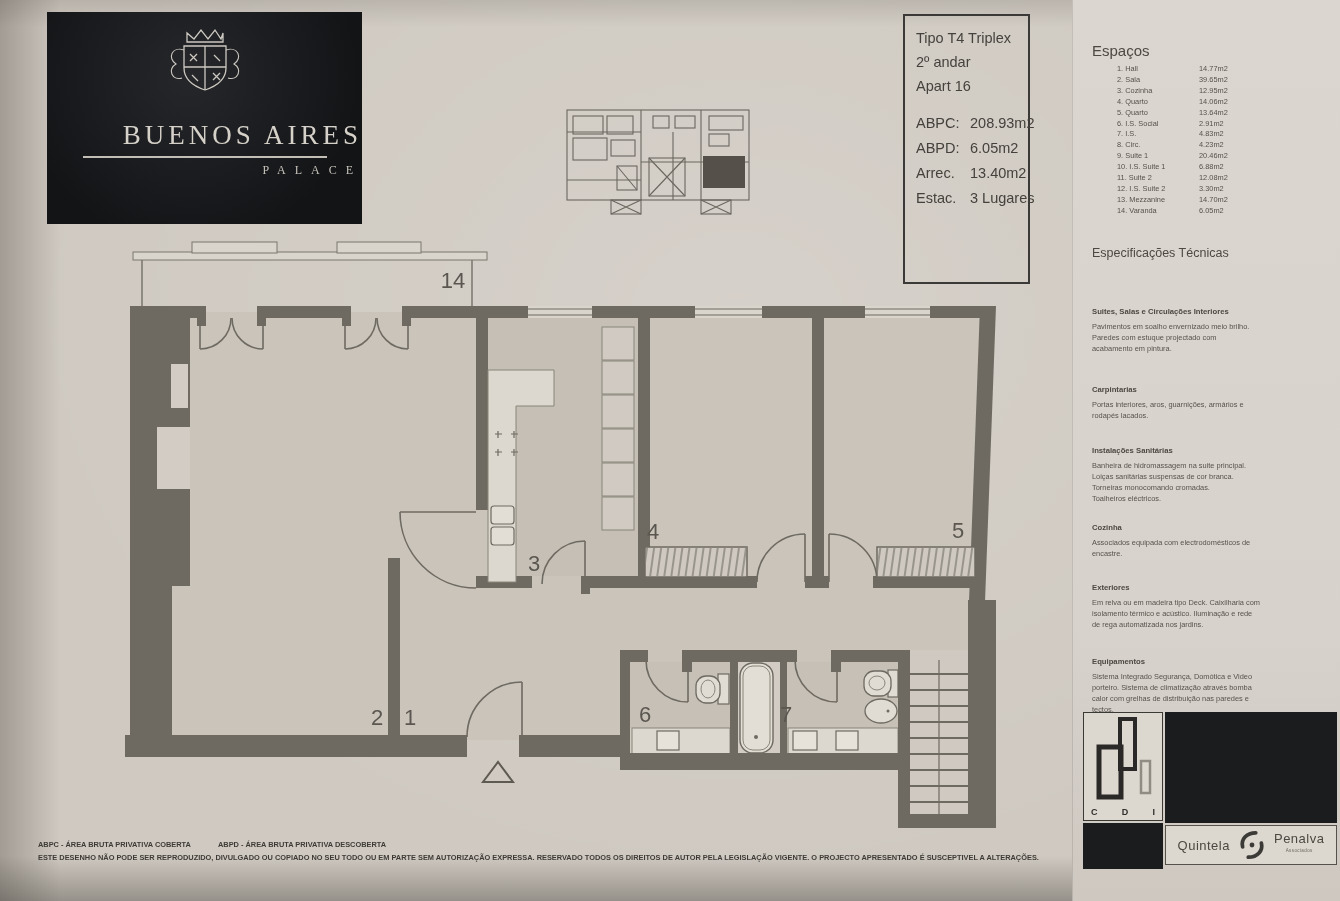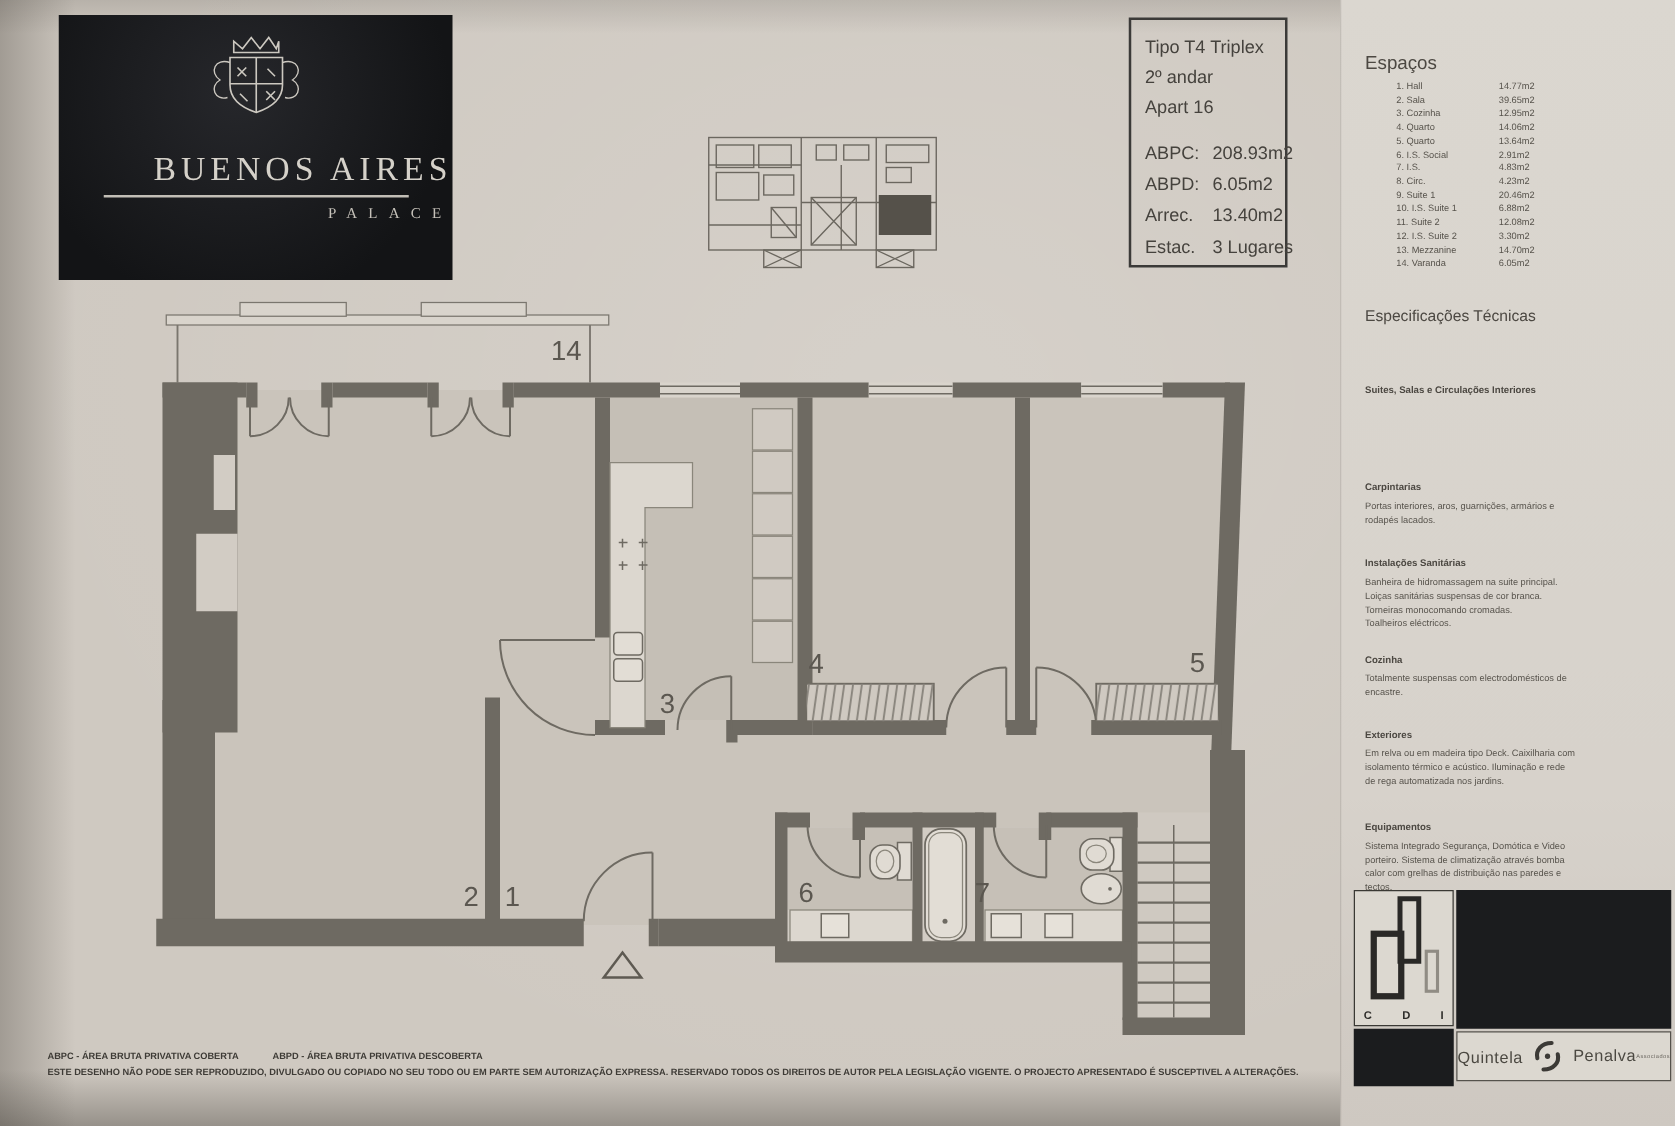--- a/index.html
+++ b/index.html
@@ -16,21 +16,21 @@
   .right-col{left:1072px;top:0;width:268px;height:901px;
     background:linear-gradient(180deg,#dbd7d0,#d7d2cb 70%,#cec8c1);
     border-left:1px solid rgba(90,85,78,.18);}
   
   .logo-box{left:47px;top:12px;width:315px;height:212px;color:#d5d1c9;text-align:right;
     background:radial-gradient(circle at 45% 30%, #26272b, #131416 75%);}
   .logo-title{font-family:"Liberation Serif",serif;font-size:27px;letter-spacing:4px;margin-top:8px;white-space:nowrap;}
   .logo-rule{width:244px;height:2px;background:#c2beb6;margin:5px auto 5px auto;}
   .logo-sub{font-family:"Liberation Serif",serif;font-size:12px;letter-spacing:9px;color:#c6c2ba;}
   
-  .info-box{left:903px;top:14px;width:127px;height:200px;border:2px solid #3b3a38;
+  .info-box{left:903px;top:14px;width:127px;height:270px;border:2px solid #3b3a38;
     padding:10px 0 0 11px;box-sizing:border-box;color:#45423d;}
   .info-line{font-size:14.5px;line-height:24px;white-space:nowrap;}
   .metric-rows{margin-top:13px;}
   .metric-row{display:flex;font-size:14.5px;line-height:25px;white-space:nowrap;}
   .metric-label{width:54px;flex:none;}
   
   .espacos-title{left:1092px;top:42px;font-size:15px;color:#4c4842;}
   .espacos-rows{left:1117px;top:64px;width:152px;color:#56524b;}
   .esp-row{display:flex;font-size:7.4px;line-height:10.9px;white-space:nowrap;}
   .esp-name{width:82px;flex:none;}
@@ -48,21 +48,21 @@
   .brands{left:1083px;top:712px;width:254px;height:157px;}
   .cell{position:absolute;box-sizing:border-box;}
   .cdi-cell{left:0;top:0;width:80px;height:109px;background:#dcd8d0;border:1.5px solid #3a3934;}
   .blk-sm{left:0;top:111px;width:80px;height:46px;background:#1b1c1e;}
   .blk-lg{left:82px;top:0;width:172px;height:111px;background:#1b1c1e;}
   .qp-cell{left:82px;top:113px;width:172px;height:40px;background:#dcd8d0;border:1px solid #55524c;
     display:flex;align-items:center;justify-content:center;gap:7px;}
   .cdi-letters{position:absolute;left:0;bottom:3px;width:100%;display:flex;justify-content:space-between;
     padding:0 7px;box-sizing:border-box;font-size:9px;font-weight:bold;color:#2f2e2b;}
   .qp-word{font-size:13px;color:#4b4841;letter-spacing:.5px;}
-  .qp-right{display:flex;align-items:center;line-height:12px;}
+  .qp-right{display:flex;flex-direction:column;align-items:center;line-height:12px;}
   .qp-sub{font-size:4.5px;color:#6b6760;letter-spacing:.4px;}
   svg{display:block;}
 </style>
 </head>
 <body>
 
 <div class="stage">
 
   <div class="abs logo-box">
     <svg width="140" height="86" viewBox="-70 0 140 86" style="margin:14px auto 0 auto;">
@@ -218,39 +218,42 @@
         <span class="esp-name">14. Varanda</span>
         <span>6.05m2</span>
       </div>
     </div>
 
   <div class="abs specs-title">Especificações Técnicas</div>
   <div>
 
       <div class="abs spec-sec" style="top: 288px;">
         <div class="spec-head">Suites, Salas e Circulações Interiores</div>
+        <div class="spec-body">Pavimentos em soalho envernizado meio brilho.
+Paredes com estuque projectado com
+acabamento em pintura.</div>
       </div>
 
       <div class="abs spec-sec" style="top: 366px;">
         <div class="spec-head">Carpintarias</div>
         <div class="spec-body">Portas interiores, aros, guarnições, armários e
 rodapés lacados.</div>
       </div>
 
       <div class="abs spec-sec" style="top: 427px;">
         <div class="spec-head">Instalações Sanitárias</div>
         <div class="spec-body">Banheira de hidromassagem na suite principal.
 Loiças sanitárias suspensas de cor branca.
 Torneiras monocomando cromadas.
 Toalheiros eléctricos.</div>
       </div>
 
       <div class="abs spec-sec" style="top: 504px;">
         <div class="spec-head">Cozinha</div>
-        <div class="spec-body">Totalmente suspensas com electrodomésticos de
+        <div class="spec-body">Associados equipada com electrodomésticos de
 encastre.</div>
       </div>
 
       <div class="abs spec-sec" style="top: 564px;">
         <div class="spec-head">Exteriores</div>
         <div class="spec-body">Em relva ou em madeira tipo Deck. Caixilharia com
 isolamento térmico e acústico. Iluminação e rede
 de rega automatizada nos jardins.</div>
       </div>
 

